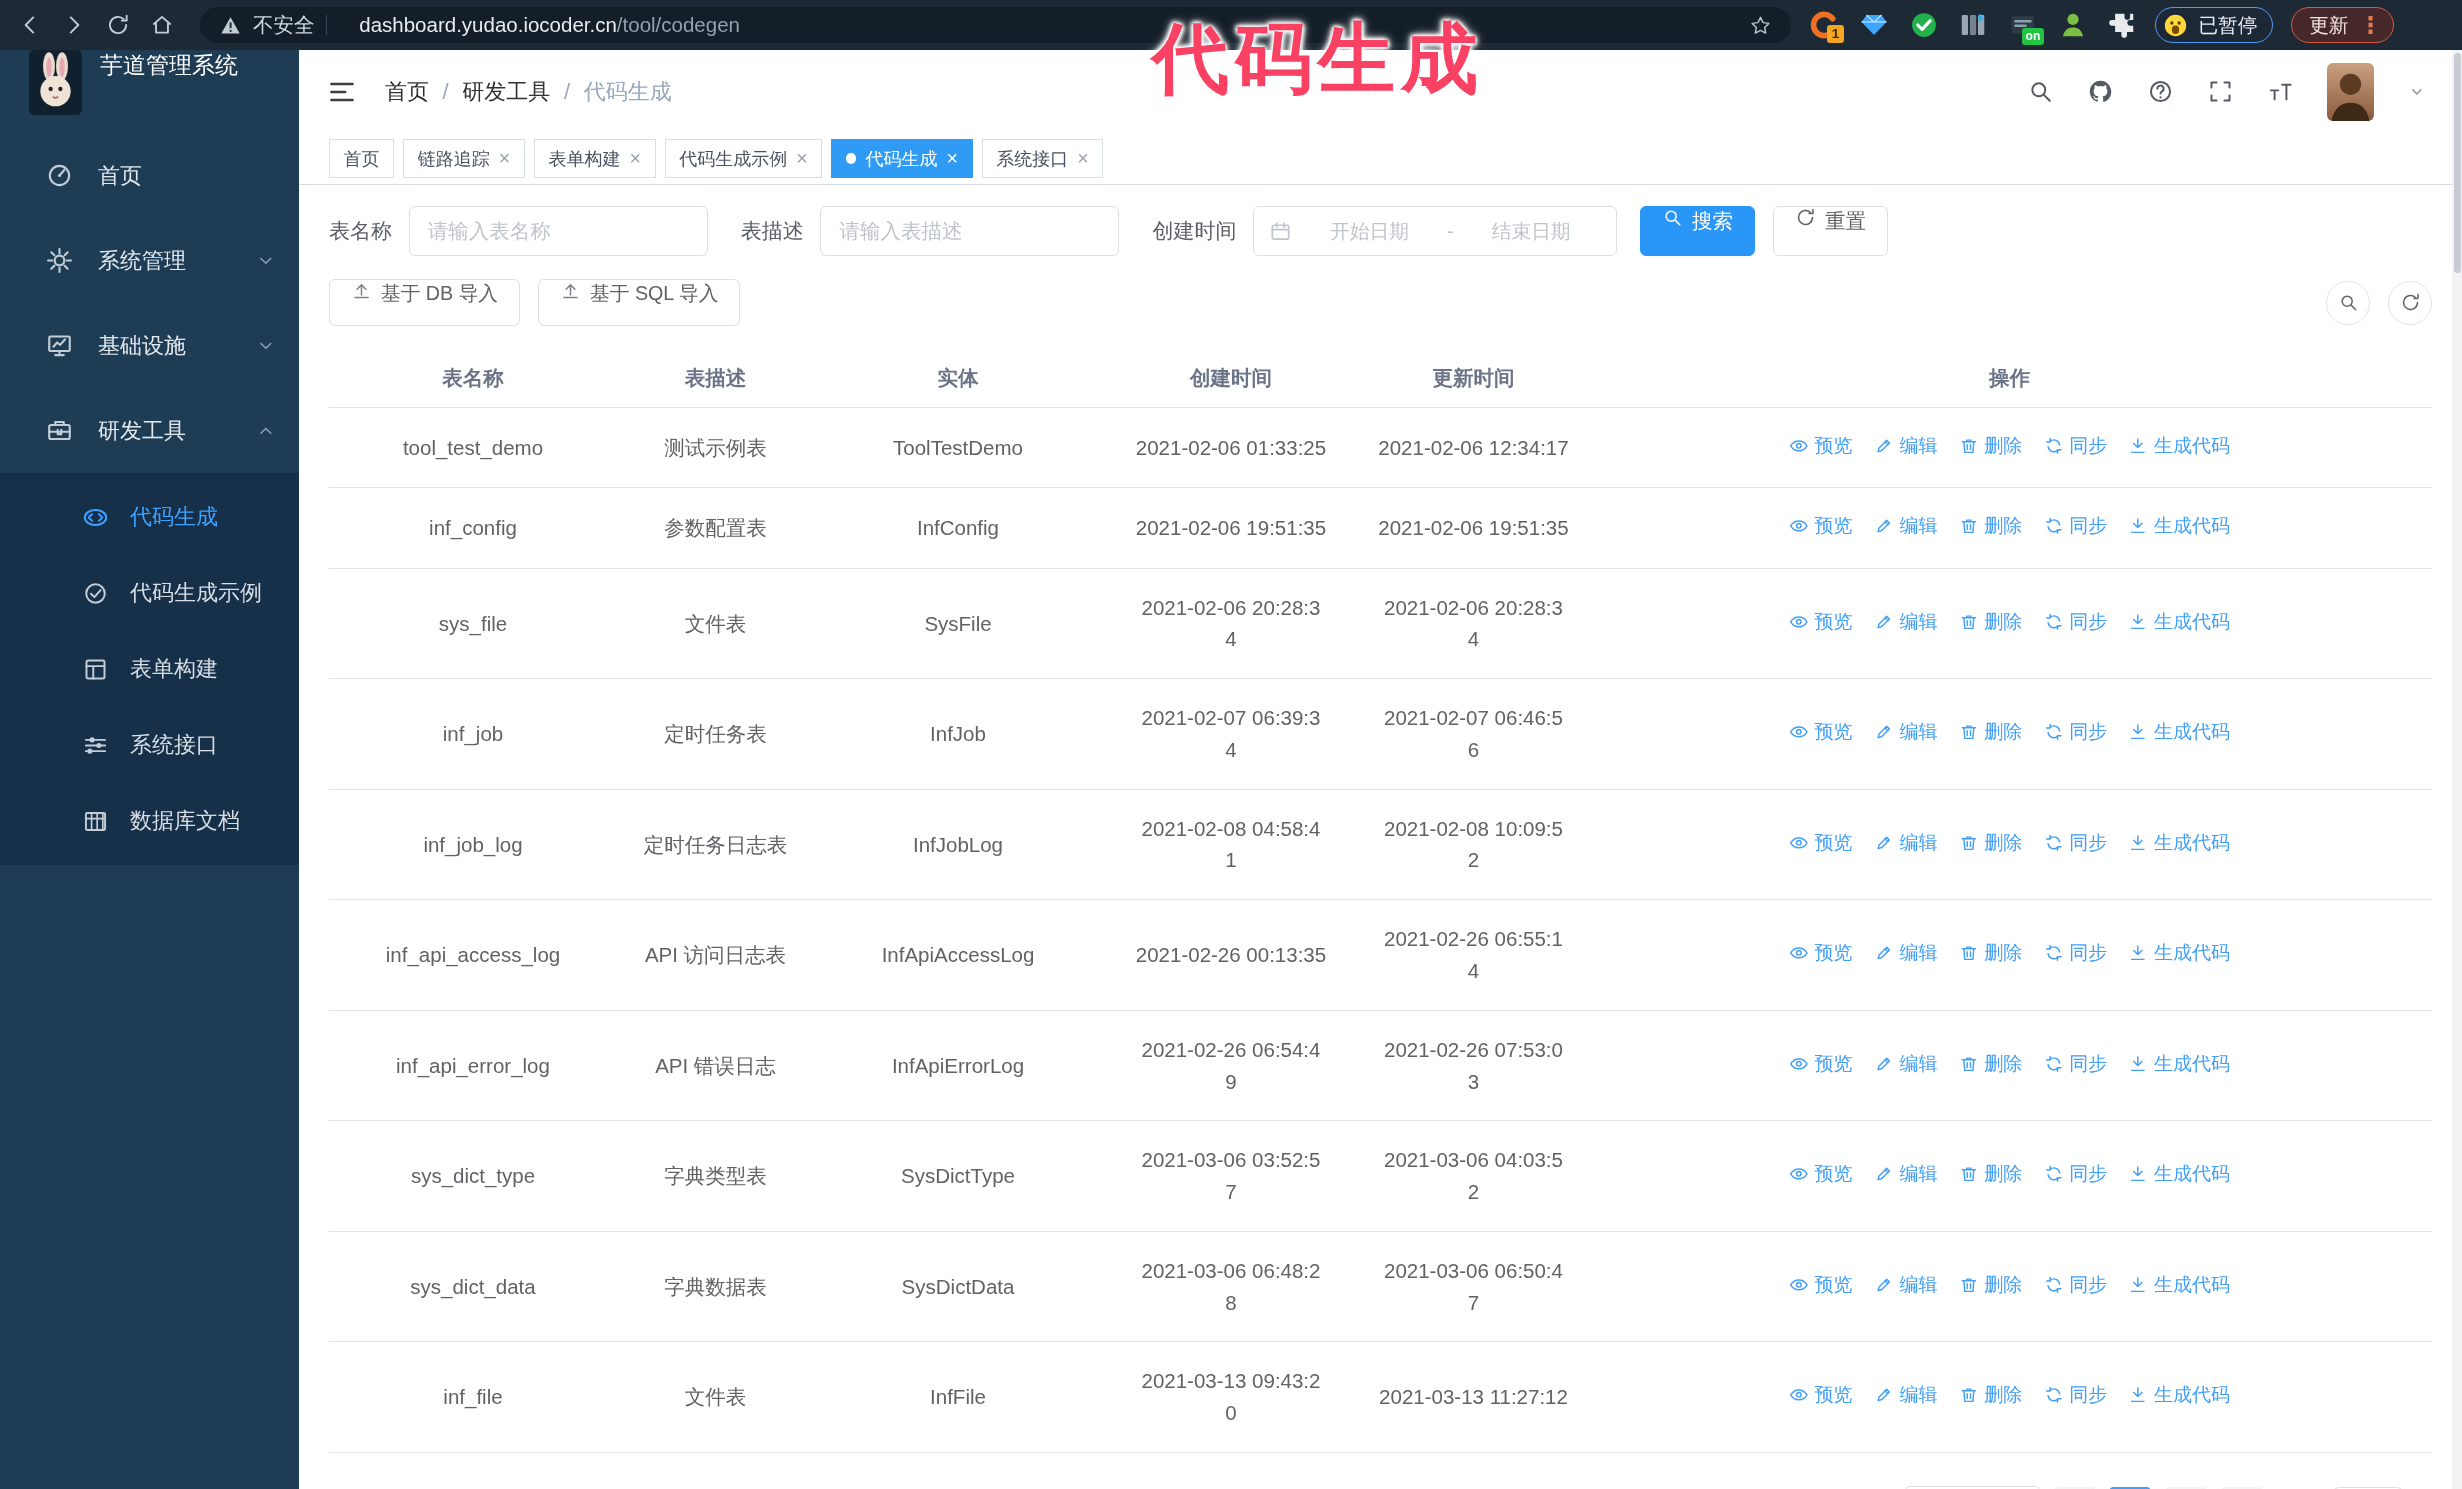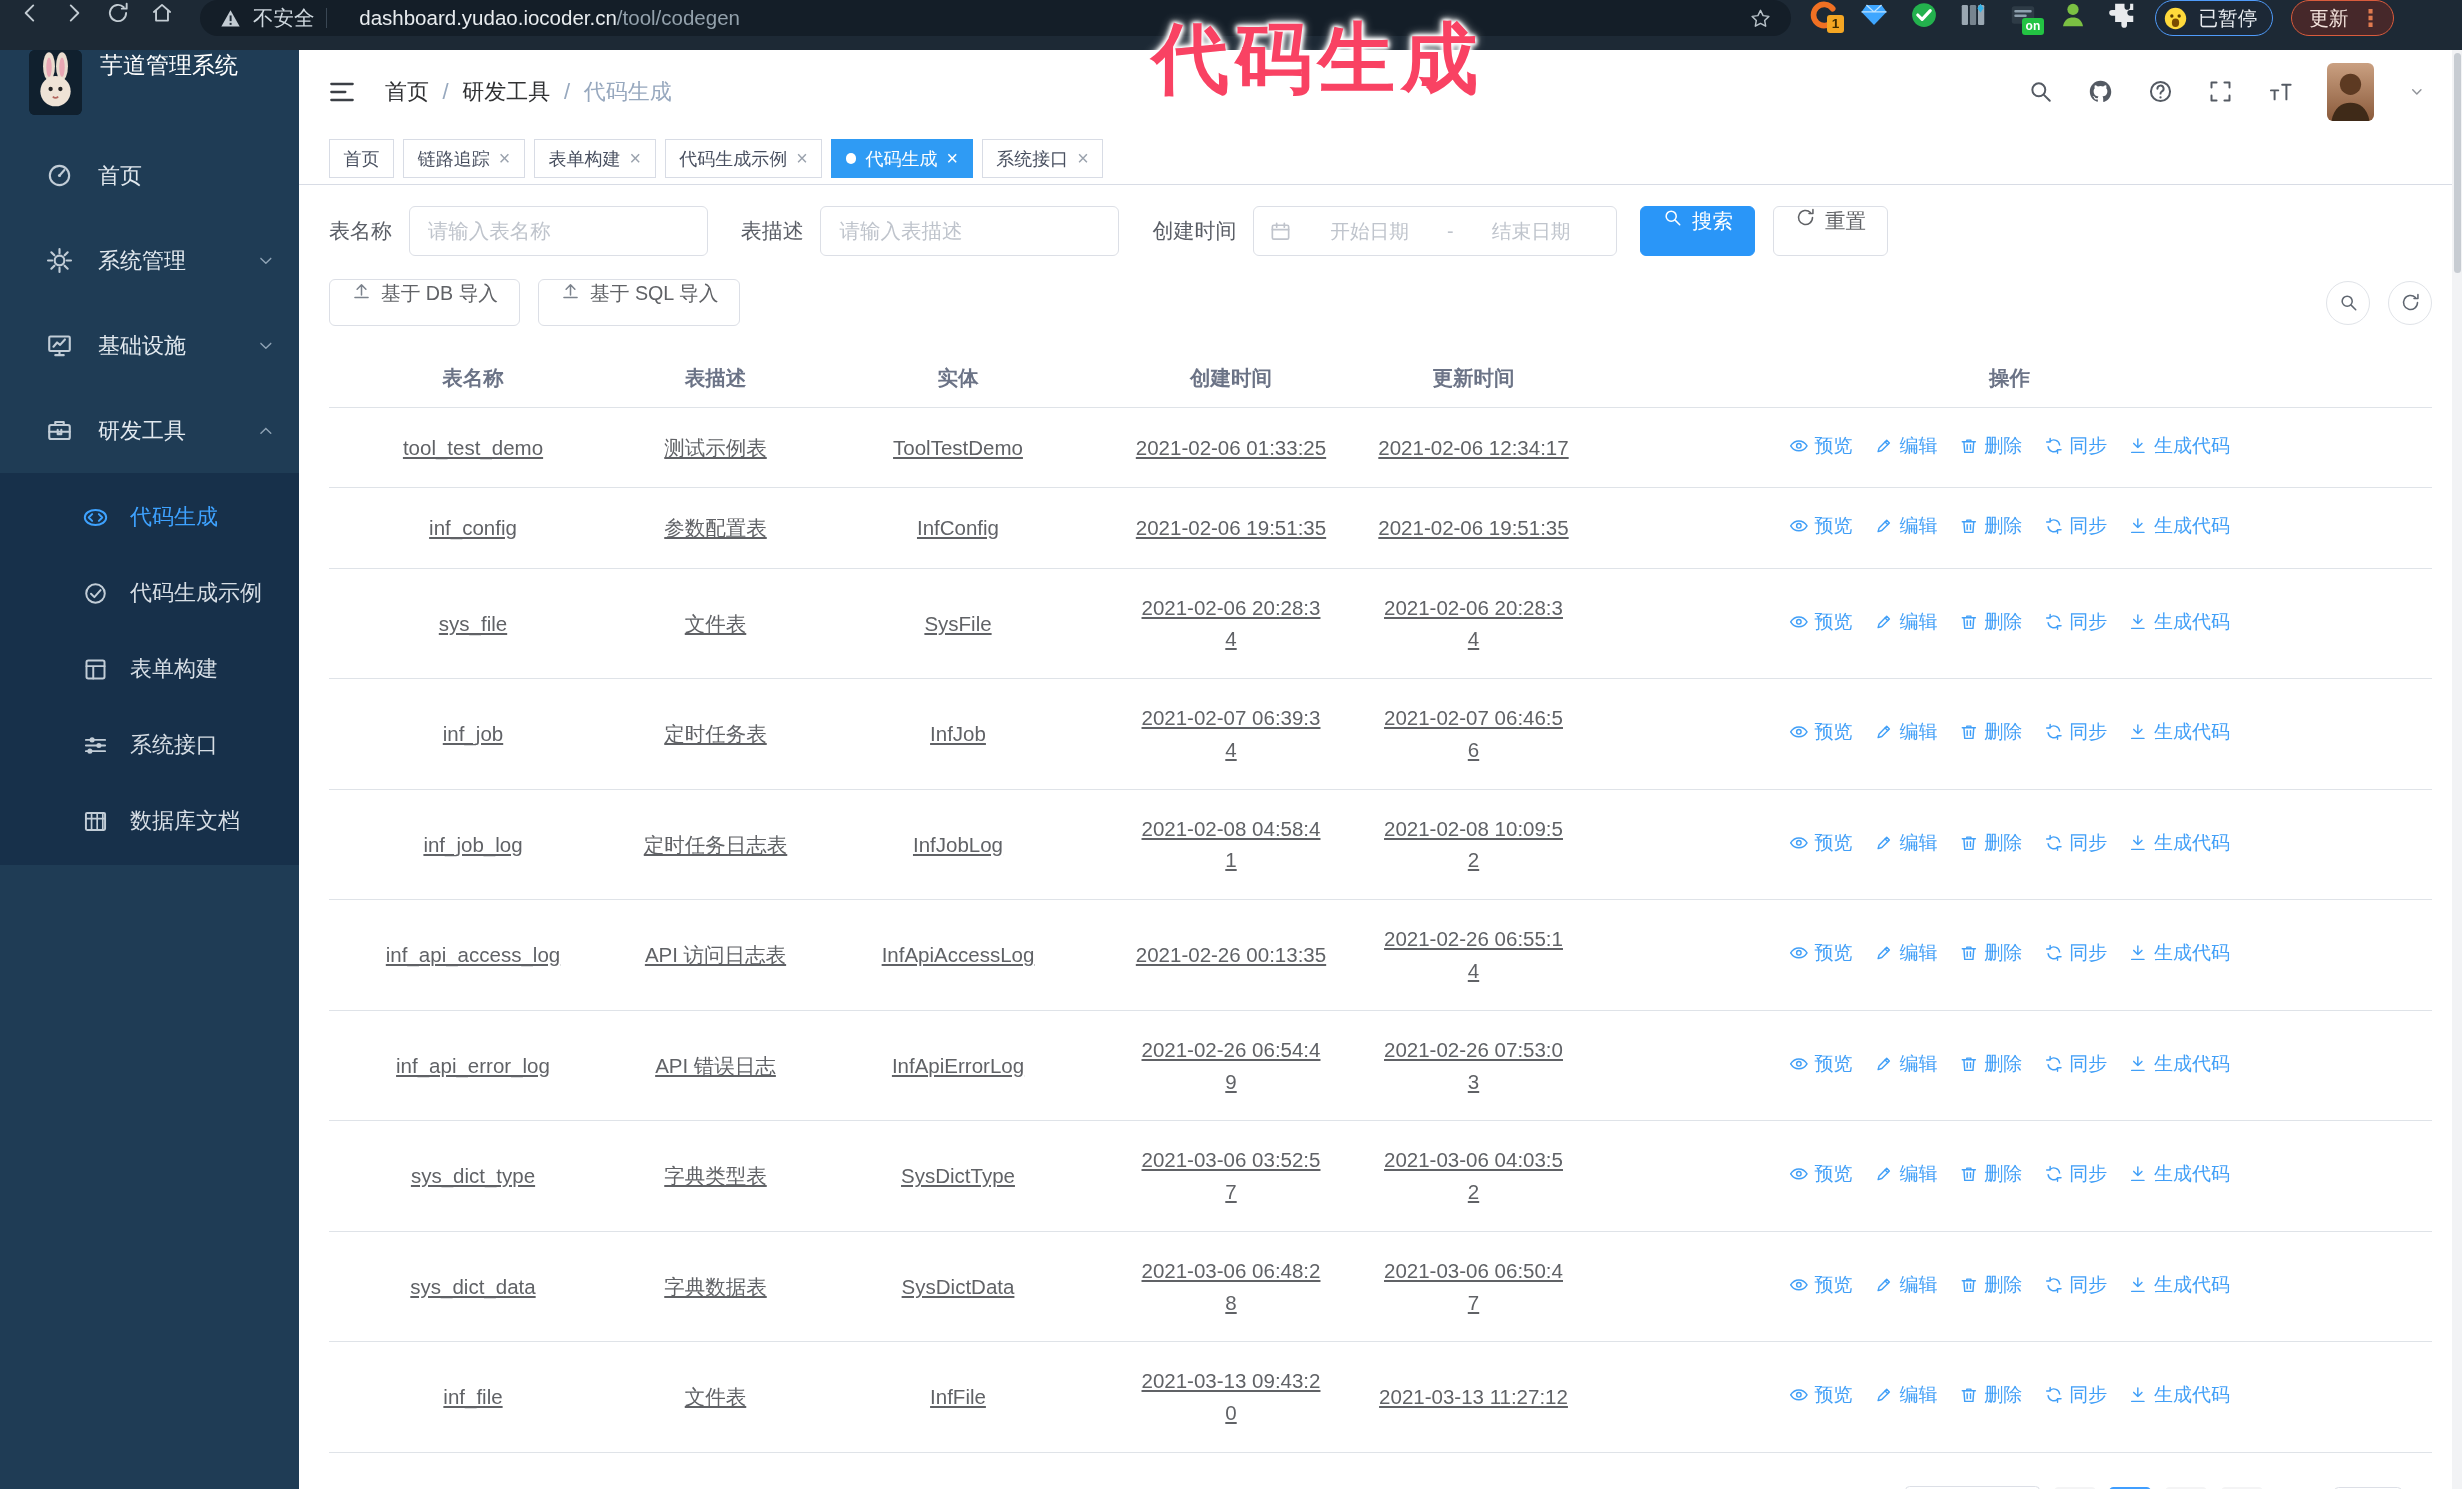--- a/index.html
+++ b/index.html
@@ -3,21 +3,21 @@
 <meta charset="utf-8">
 <style>
   * { margin:0; padding:0; box-sizing:border-box; }
   html,body { width:2462px; height:1490px; overflow:hidden;
     font-family:"Liberation Sans","DejaVu Sans",sans-serif; background:#fff; position:relative; }
 
   .icon { display:inline-flex; align-items:center; justify-content:center; flex:0 0 auto; }
   .icon svg { width:100%; height:100%; display:block; }
 
   
-  .browser-bar { height:50px; background:#1d2935; display:flex; align-items:flex-start;
+  .browser-bar { height:50px; background:#1d2935; display:flex; align-items:center;
     padding:0 16.7px; gap:18px; color:#cfd8df; }
   .nav-ic { width:26px; height:26px; color:#c3ccd3; }
   .address-bar { width:1591px; height:36px; margin-left:7.6px; background:#141e28;
     border-radius:18px; display:flex; align-items:center; padding:0 19.7px; gap:12px;
     color:#cfd8df; font-size:20.5px; }
   .addr-warn { width:21px; height:21px; color:#c3ccd3; }
   .addr-div { width:0.8px; height:19.7px; background:#3a4754; }
   .url-host { color:#e8ecef;margin-left:20px; }
   .url-path { color:#93a1ac; }
   .addr-star { margin-left:auto; width:23px; height:23px; color:#b8c2c9; }
@@ -101,21 +101,21 @@
   .circle-btn { width:44px; height:44px; border-radius:50%; border:0.8px solid #e0e3e8;
     background:#fff; display:flex; align-items:center; justify-content:center; cursor:pointer;
     color:#5f6670; }
   .circle-btn .icon { width:21px; height:21px; }
 
   
   table.grid { width:100%; border-collapse:collapse; font-size:20.5px; color:#606266; table-layout:fixed; }
   table.grid th { font-weight:bold; color:#6b7386; padding:15px 6px; border-bottom:0.8px solid #dfe3e8;
     text-align:center; font-size:20.5px; }
   table.grid td { padding:23px 7.6px; border-bottom:0.8px solid #dfe3e8; text-align:center;
-    white-space:pre-line; line-height:1.55;text-decoration:underline; }
+    white-space:pre-line; line-height:1.55; }
   .act-link { display:inline-flex; align-items:center; gap:6px; color:#419ff7; font-size:19px;
     margin:0 10.6px; cursor:pointer; white-space:nowrap; }
   .act-link .icon { width:19.7px; height:19.7px; }
 
   
   .pagination { display:flex; justify-content:flex-end; align-items:center; gap:13.6px;
     margin:33px 0 0 0; font-size:19.7px; color:#606266; }
   .pg-total { margin-right:4.5px; }
   .pg-size { width:135px; height:44px; border:0.8px solid #dcdfe6; border-radius:4.5px;
     display:flex; align-items:center; justify-content:center; gap:10.6px; color:#606266; cursor:pointer; }

